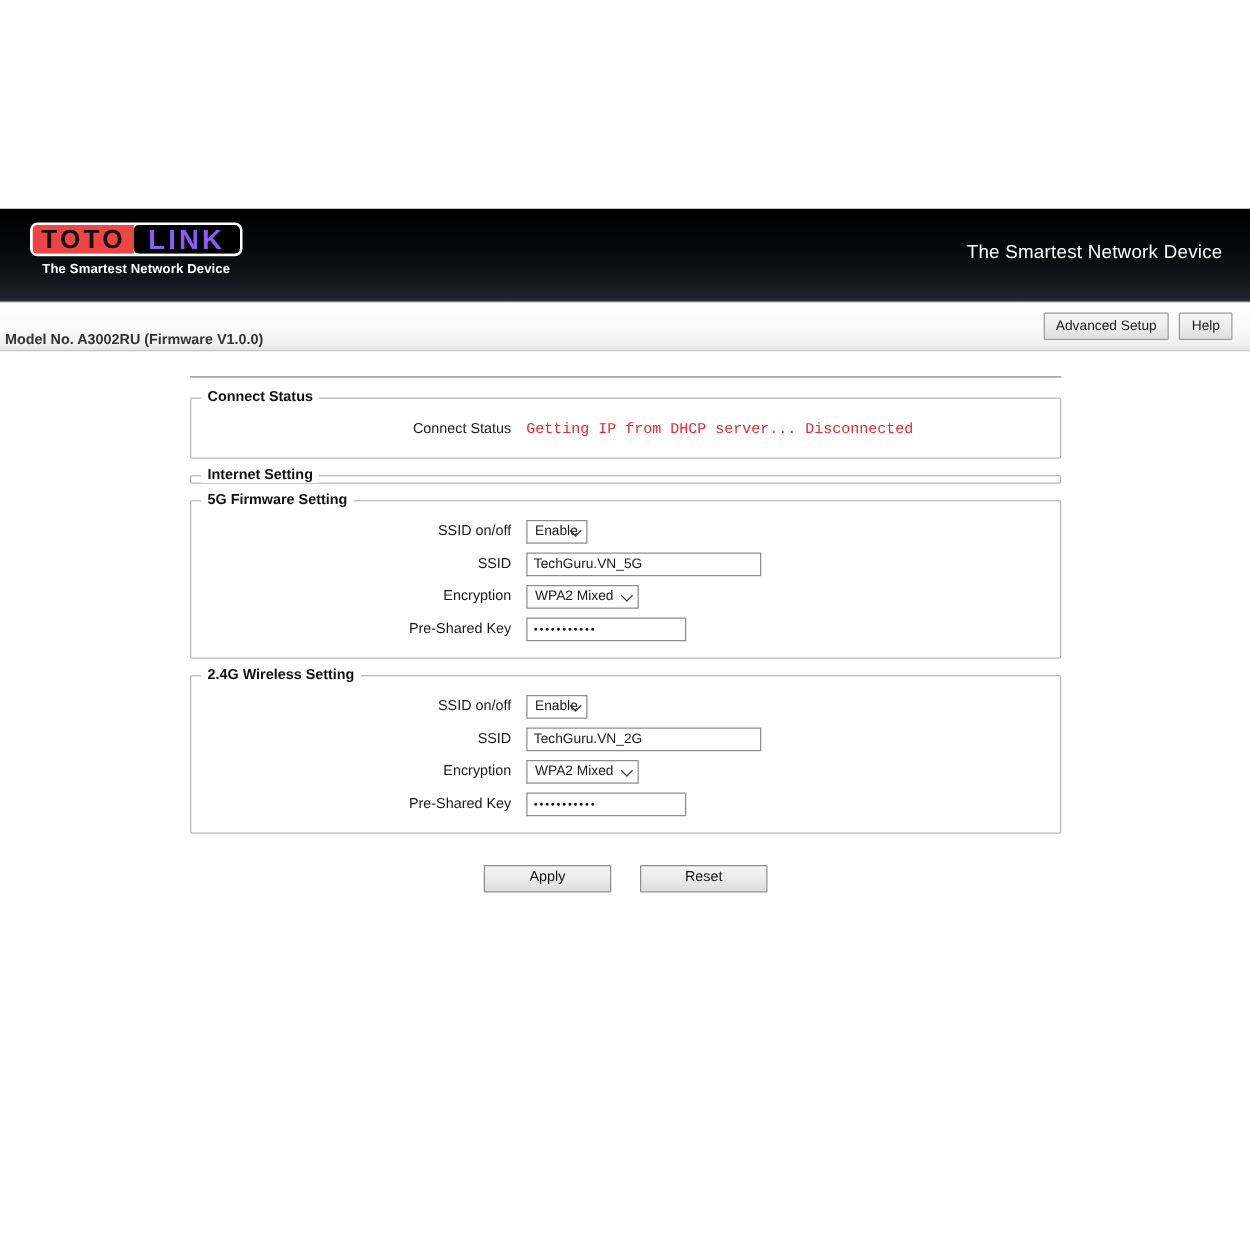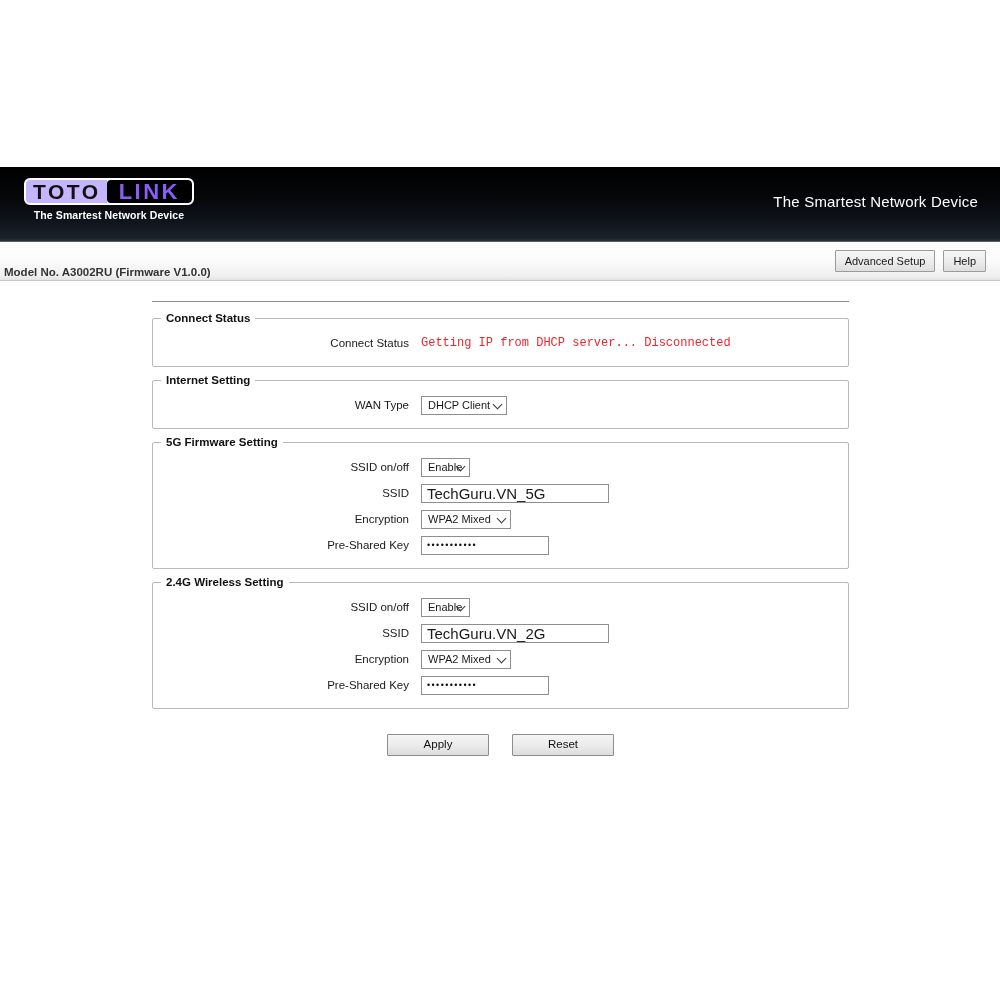--- a/index.html
+++ b/index.html
@@ -40,21 +40,21 @@
     display: flex;
     align-items: stretch;
     height: 27px;
     overflow: hidden;
     width: 170px;
     box-sizing: border-box;
   }
   .logo-toto {
     flex: 0 0 auto;
     color: #111111;
-    background: #c4b5fd;
+    background: #ef4444;
     font-size: 21px;
     font-weight: bold;
     letter-spacing: 2.5px;
     line-height: 23px;
     padding: 0 6px 0 7px;
     font-family: "Liberation Sans", sans-serif;
   }
   .logo-link {
     flex: 1 1 auto;
     background: #000000;
@@ -219,21 +219,21 @@
   .sel-onoff { width: 49px; }
   .sel-enc   { width: 90px; }
   .sel-iptv  { width: 65px; }
 
   
   .txt {
     height: 19px;
     border: 1px solid #8e8e8e;
     background: #ffffff;
     font-family: "Liberation Sans", sans-serif;
-    font-size: 15px;
+    font-size: 11px;
     color: #1a1a1a;
     padding: 0 5px;
     box-sizing: border-box;
     display: flex;
     align-items: center;
   }
   .txt-ssid { width: 188px; }
   .txt-psk  { width: 128px; letter-spacing: 1.4px; font-size: 9px; color: #111; }
 
   
@@ -291,29 +291,20 @@
     <div class="panel-body">
       <div class="row">
         <div class="row-label">Connect Status</div>
         <div class="value-status">Getting IP from DHCP server... Disconnected</div>
       </div>
     </div>
   </fieldset>
 
   <fieldset class="panel">
     <legend>Internet Setting</legend>
-    <div class="panel-body">
-      <div class="row">
-        <div class="row-label">WAN Type</div>
-        <div class="sel sel-wan">
-          <span>DHCP Client</span>
-          <span class="chev"></span>
-        </div>
-      </div>
-    </div>
   </fieldset>
 
   <fieldset class="panel">
     <legend>5G Firmware Setting</legend>
     <div class="panel-body">
 
       <div class="row">
         <div class="row-label">SSID on/off</div>
         <div class="sel sel-onoff">
           <span>Enable</span>

